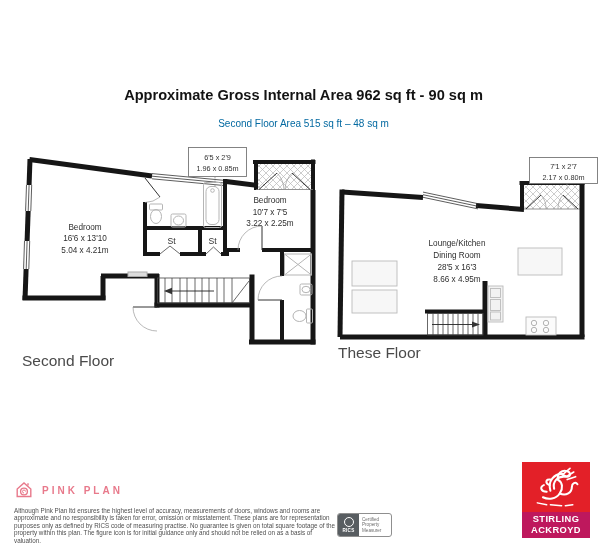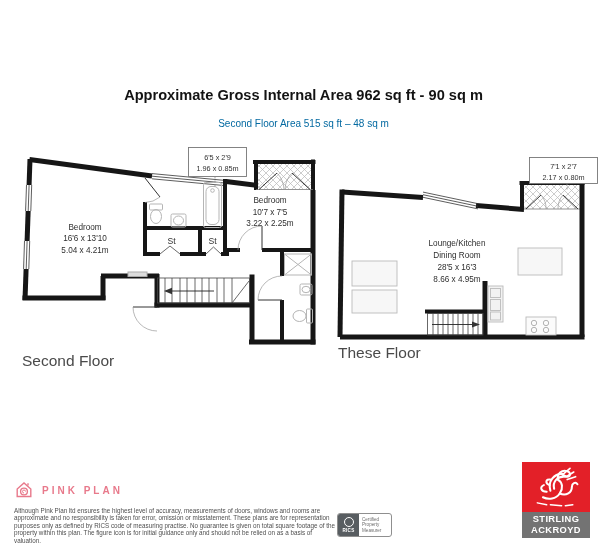--- a/index.html
+++ b/index.html
@@ -21,21 +21,21 @@
   .rics{position:absolute;left:337px;top:513px;width:55px;height:24px;border:1px solid #8f8f8f;
         border-radius:3px;display:flex;overflow:hidden;background:#fff;box-sizing:border-box;}
   .rics-left{width:21px;background:#585d61;color:#fff;display:flex;flex-direction:column;
         align-items:center;justify-content:center;}
   .rics-circle{width:8px;height:8px;border:1.2px solid #fff;border-radius:50%;margin-bottom:1px;}
   .rics-org{font-size:4.6px;font-weight:bold;letter-spacing:.3px;}
   .rics-right{flex:1;display:flex;flex-direction:column;justify-content:center;padding-left:3px;}
   .rics-line{font-size:4.6px;color:#6f6f6f;line-height:5.4px;}
   .agent{position:absolute;left:522px;top:462px;width:68px;}
   .agent-red{height:50px;background:#e32028;display:flex;align-items:center;justify-content:center;}
-  .agent-navy{height:26px;background:#737373;color:#fff;text-align:center;font-weight:bold;
+  .agent-navy{height:26px;background:#be185d;color:#fff;text-align:center;font-weight:bold;
         font-size:9.3px;line-height:11px;padding-top:2px;box-sizing:border-box;letter-spacing:.4px;}
 </style>
 </head>
 <body>
 
 <div class="page">
 
   <div class="hdr">
     <div class="hdr-title">Approximate Gross Internal Area 962 sq ft - 90 sq m</div>
     <div class="hdr-sub">Second Floor Area 515 sq ft – 48 sq m</div>

